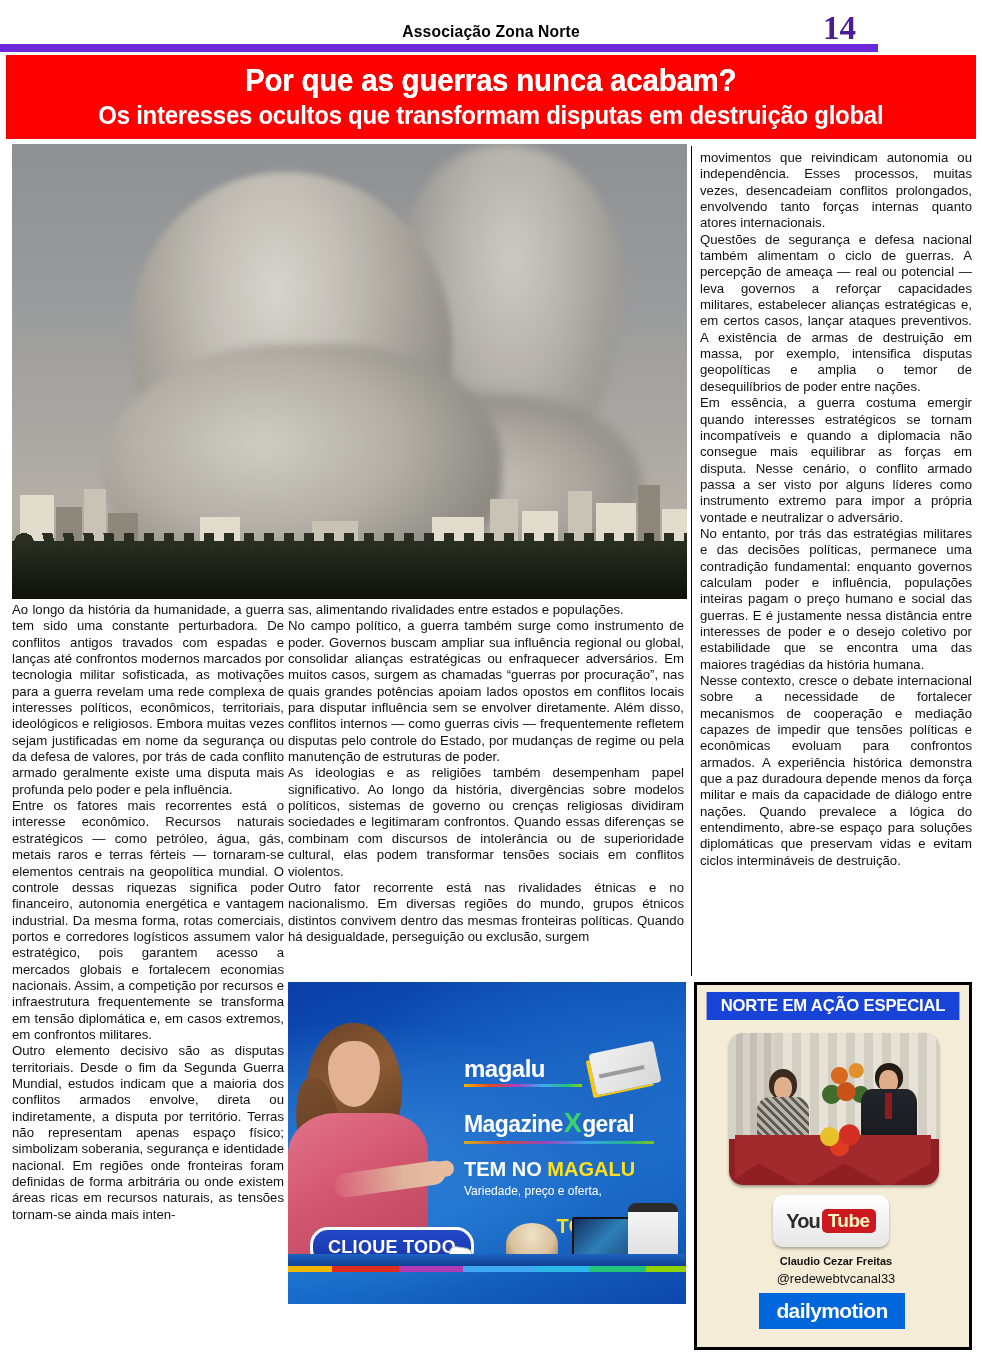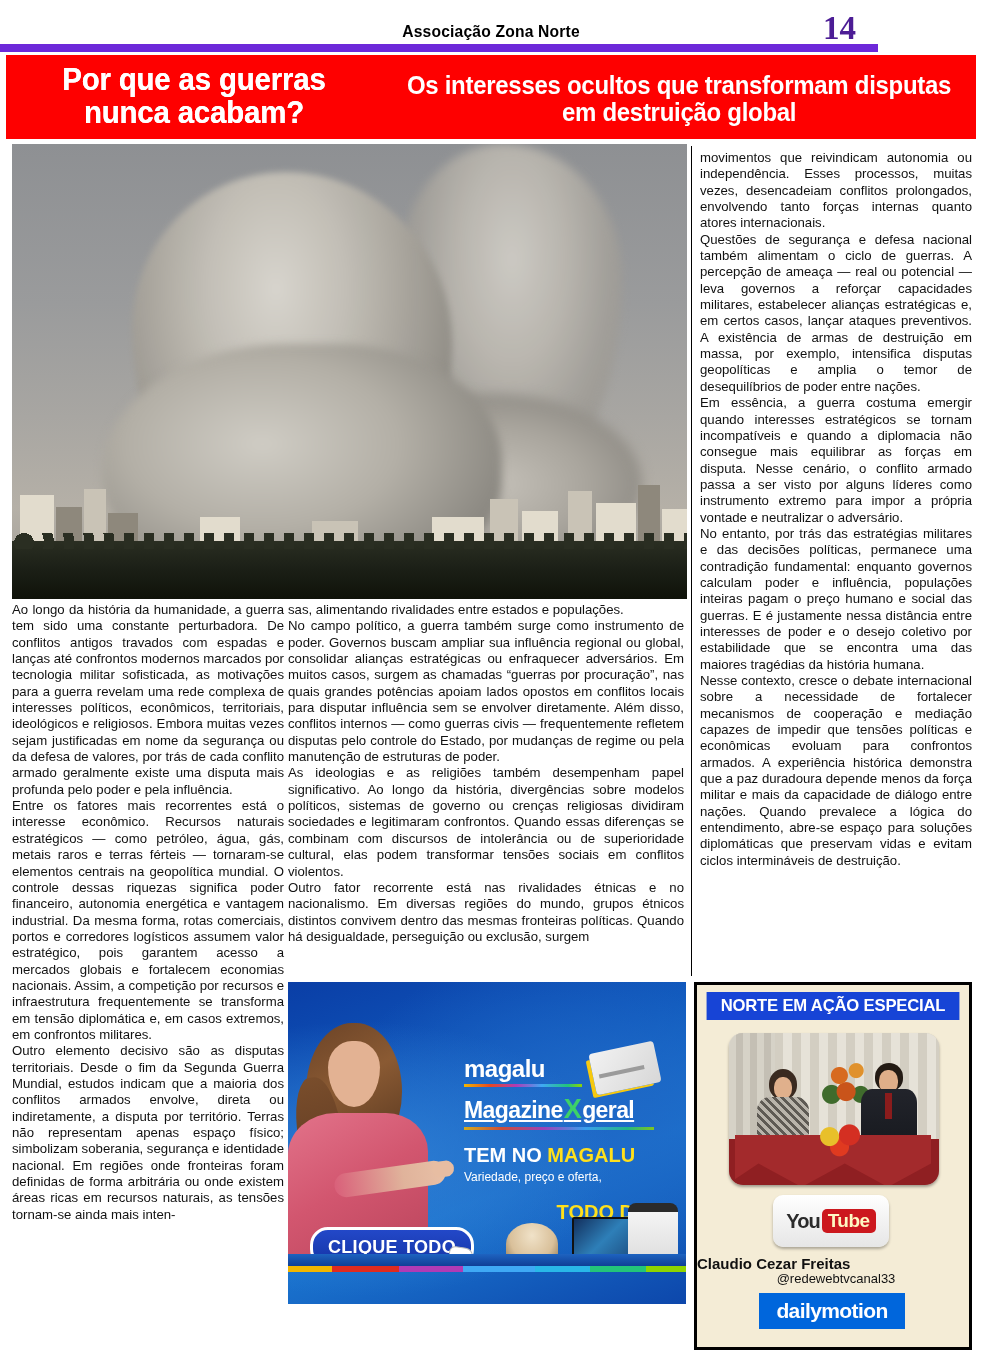--- a/index.html
+++ b/index.html
@@ -34,21 +34,21 @@
     font-family:"Liberation Serif", serif;
     font-weight:bold;font-size:33px;color:#4c1d95;
     line-height:1;
   }
 
   
   .headline-banner{
     position:absolute;left:6px;top:55px;width:970px;height:84px;
     background:#fe0000;
     box-sizing:border-box;
-    display:flex;flex-direction:row;align-items:center;justify-content:center;
+    display:flex;flex-direction:column;align-items:center;justify-content:center;
   }
   .headline-main{
     color:#ffffff;font-weight:bold;font-size:31px;
     line-height:1.05;text-align:center;
     letter-spacing:-0.2px;
     transform:scaleX(.95);
     text-shadow:0 0 0 #fff;
   }
   .headline-sub{
     color:#ffffff;font-weight:bold;font-size:25px;
@@ -187,22 +187,22 @@
   .mg-card{
     position:absolute;left:128px;top:-10px;width:66px;height:42px;
     background:linear-gradient(135deg,#f2f2f2 0%,#d7d7d7 100%);
     border-radius:4px;transform:rotate(-12deg);
     box-shadow:-6px 4px 0 -2px #f6c90f;
   }
   .mg-card:after{
     content:"";position:absolute;left:6px;top:22px;width:46px;height:4px;background:#9b9b9b;
   }
   .mg-xgeral{
-    margin-top:9px;color:#fff;font-weight:bold;font-size:23px;line-height:1;
-    letter-spacing:-.6px;white-space:nowrap;text-decoration:underline;
+    margin-top:23px;color:#fff;font-weight:bold;font-size:23px;line-height:1;
+    letter-spacing:-.6px;white-space:nowrap;
   }
   .mg-x{
     color:#3dd168;font-size:27px;font-weight:bold;padding:0 1px;
   }
   .mg-rainbow2{
     height:3px;width:190px;margin-top:4px;
     background:linear-gradient(90deg,#f2b600 0%,#e8471f 20%,#b03bb5 42%,#3fa9f5 64%,#23c47a 86%,#8fd400 100%);
     opacity:.85;
   }
   .mg-tem{
@@ -333,22 +333,22 @@
   }
   .yt-you{
     color:#2b2b2b;font-weight:bold;font-size:20px;letter-spacing:-1px;
     font-family:"Liberation Sans", sans-serif;
   }
   .yt-tube{
     background:#cc181e;color:#fef9c3;font-weight:bold;font-size:19px;
     padding:1px 6px;border-radius:5px;margin-left:2px;letter-spacing:-.5px;
   }
   .nt-name{
-    position:absolute;left:0;top:270px;width:278px;
-    font-weight:bold;font-size:15px;color:#111;
+    position:absolute;left:0;top:270px;width:278px;text-align:center;
+    font-weight:bold;font-size:11px;color:#111;
   }
   .nt-handle{
     position:absolute;left:0;top:286px;width:278px;text-align:center;
     font-size:13px;color:#111;
   }
   .nt-dm{
     position:absolute;left:62px;top:308px;width:146px;height:36px;
     background:#0066dc;
     display:flex;align-items:center;justify-content:center;
     color:#fff;font-weight:bold;font-size:21px;letter-spacing:-.6px;

